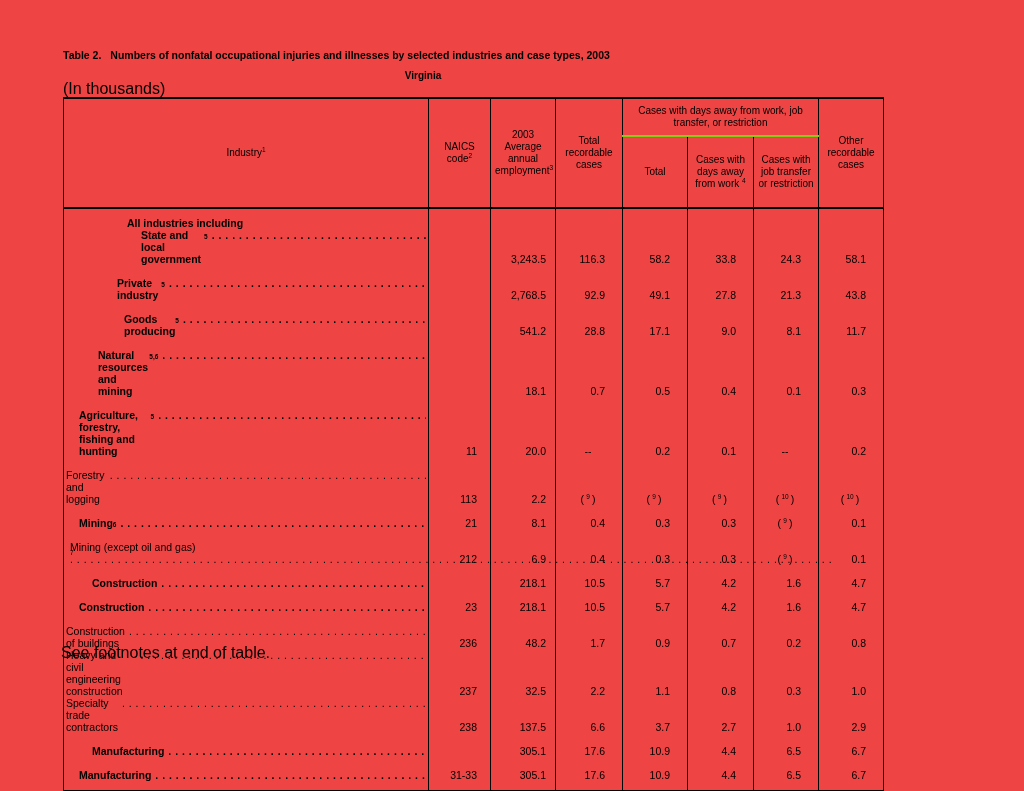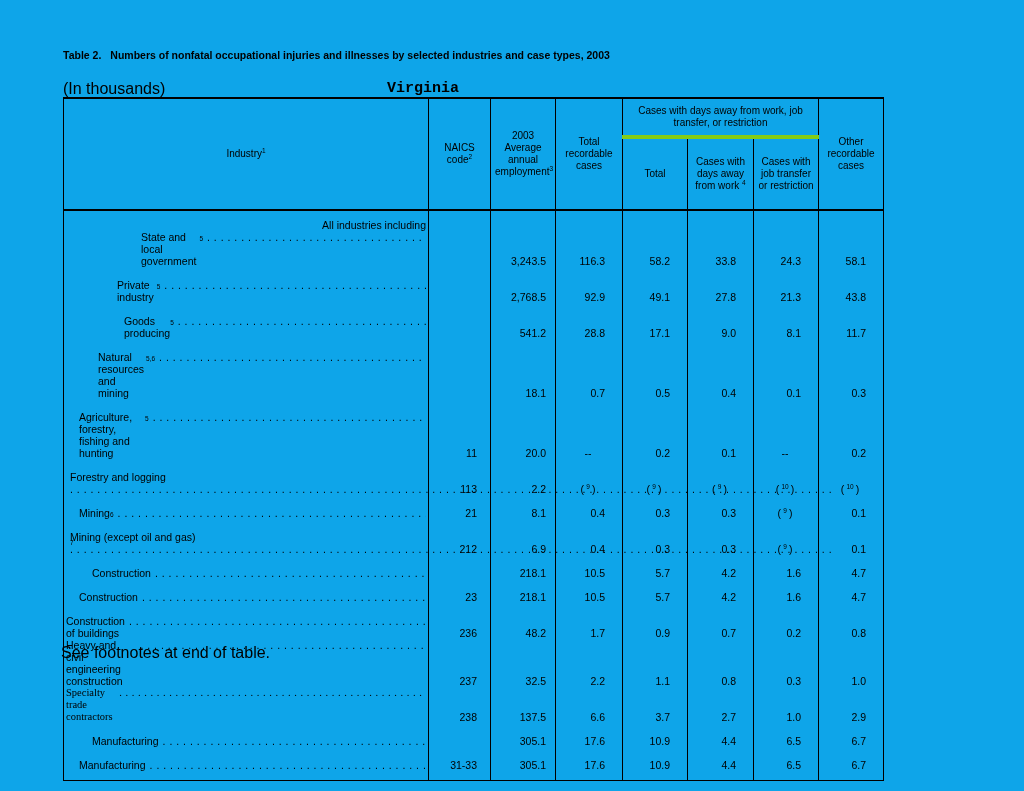--- a/index.html
+++ b/index.html
@@ -1,60 +1,60 @@
 <!DOCTYPE html>
 <html><head>
 <meta charset="utf-8">
 <style>
   html,body{margin:0;padding:0;}
   body{
     width:1024px;height:791px;background:#ffffff;color:#000;
     font-family:"Liberation Sans", sans-serif;
     -webkit-font-smoothing:antialiased;
   }
-  .page{position:relative;width:1024px;height:791px;overflow:hidden;background:#0ea5e9;}
+  .page{position:relative;width:1024px;height:791px;overflow:hidden;background:#ef4444;}
 
   .doc-title{position:absolute;left:63px;top:49px;font-size:10.5px;font-weight:bold;white-space:nowrap;}
   .doc-title .gap2{display:inline-block;width:9px;}
-  .region{position:absolute;left:423px;top:80px;transform:translateX(-50%);font-size:15px;font-weight:bold;font-family:Liberation Mono, monospace;}
+  .region{position:absolute;left:423px;top:70px;transform:translateX(-50%);font-size:10px;font-weight:bold;}
   .units{position:absolute;left:63px;top:80px;font-size:16px;}
 
   table.main{
     position:absolute;left:63px;top:97px;width:820px;
     border-collapse:collapse;table-layout:fixed;
     border-left:1px solid #000;border-right:1px solid #000;
     border-top:2px solid #000;border-bottom:1px solid #000;
     font-size:10.5px;
   }
   col.c-ind{width:365px;} col.c-naics{width:62px;} col.c-emp{width:65px;}
   col.c-trc{width:67px;} col.c-tot{width:65px;} col.c-daw{width:66px;}
   col.c-jtr{width:65px;} col.c-oth{width:65px;}
 
   thead th{
     font-weight:normal;font-size:10px;line-height:12px;
     text-align:center;vertical-align:middle;padding:3px 4px;
   }
   thead th.bl{border-left:1px solid #000;}
   thead th.h-main{border-bottom:2px solid #000;}
-  thead th.h-group{border-bottom:4px solid #84cc16;height:30px;}
+  thead th.h-group{border-bottom:2px solid #84cc16;height:30px;}
   thead tr.sub th{height:64px;}
   sup{font-size:6.5px;line-height:0;}
 
   tbody td{
     vertical-align:bottom;line-height:12px;padding:0;
     font-size:10.5px;
   }
   tbody td.bl{border-left:1px solid #000;}
   tbody tr.gap td{padding-top:12px;}
   tbody tr:first-child td{padding-top:8px;}
   tbody tr:last-child td{padding-bottom:9px;}
 
   td.ind{padding-right:2px;}
   .ind-line{display:flex;align-items:baseline;}
-  .ind-line.b{font-weight:normal;justify-content:flex-end;}
+  .ind-line.b{font-weight:bold;}
   .dots{flex:1 1 auto;overflow:hidden;white-space:nowrap;margin-left:4px;}
   .dots::after{
     content:". . . . . . . . . . . . . . . . . . . . . . . . . . . . . . . . . . . . . . . . . . . . . . . . . . . . . . . . . . . . . . . . . . . . . . . . . . . . . . . . . . . . . . . . . . . . . . . . . . . . . . . . . . . . . . . .";
     letter-spacing:0.5px;
   }
   td.col-naics{text-align:right;padding-right:13px;}
   td.col-emp{text-align:right;padding-right:9px;margin-left:28px;}
   td.col-num{text-align:right;padding-right:17px;}
   td.fn{text-align:center;padding-right:2px;}
 
@@ -193,21 +193,21 @@
           <td class="bl col-naics">11</td>
           <td class="bl col-emp">20.0</td>
           <td class="bl col-num fn">--</td>
           <td class="bl col-num">0.2</td>
           <td class="bl col-num">0.1</td>
           <td class="bl col-num fn">--</td>
           <td class="bl col-num">0.2</td>
         </tr>
         <tr class="gap">
           <td class="ind">
-            <div class="ind-line" style="padding-left: 2px; flex-direction: column;">
+            <div class="ind-line" style="padding-left: 2px;">
               <span>Forestry and logging</span>
               <span class="dots"></span>
             </div>
           </td>
           <td class="bl col-naics">113</td>
           <td class="bl col-emp">2.2</td>
           <td class="bl col-num fn">( <sup>9</sup> )</td>
           <td class="bl col-num fn">( <sup>9</sup> )</td>
           <td class="bl col-num fn">( <sup>9</sup> )</td>
           <td class="bl col-num fn">( <sup>10</sup> )</td>
@@ -300,21 +300,21 @@
           <td class="bl col-naics">237</td>
           <td class="bl col-emp">32.5</td>
           <td class="bl col-num">2.2</td>
           <td class="bl col-num">1.1</td>
           <td class="bl col-num">0.8</td>
           <td class="bl col-num">0.3</td>
           <td class="bl col-num">1.0</td>
         </tr>
         <tr>
           <td class="ind">
-            <div class="ind-line" style="padding-left: 2px; font-family: Liberation Serif, serif;">
+            <div class="ind-line" style="padding-left: 2px;">
               <span>Specialty trade contractors</span>
               <span class="dots"></span>
             </div>
           </td>
           <td class="bl col-naics">238</td>
           <td class="bl col-emp">137.5</td>
           <td class="bl col-num">6.6</td>
           <td class="bl col-num">3.7</td>
           <td class="bl col-num">2.7</td>
           <td class="bl col-num">1.0</td>

